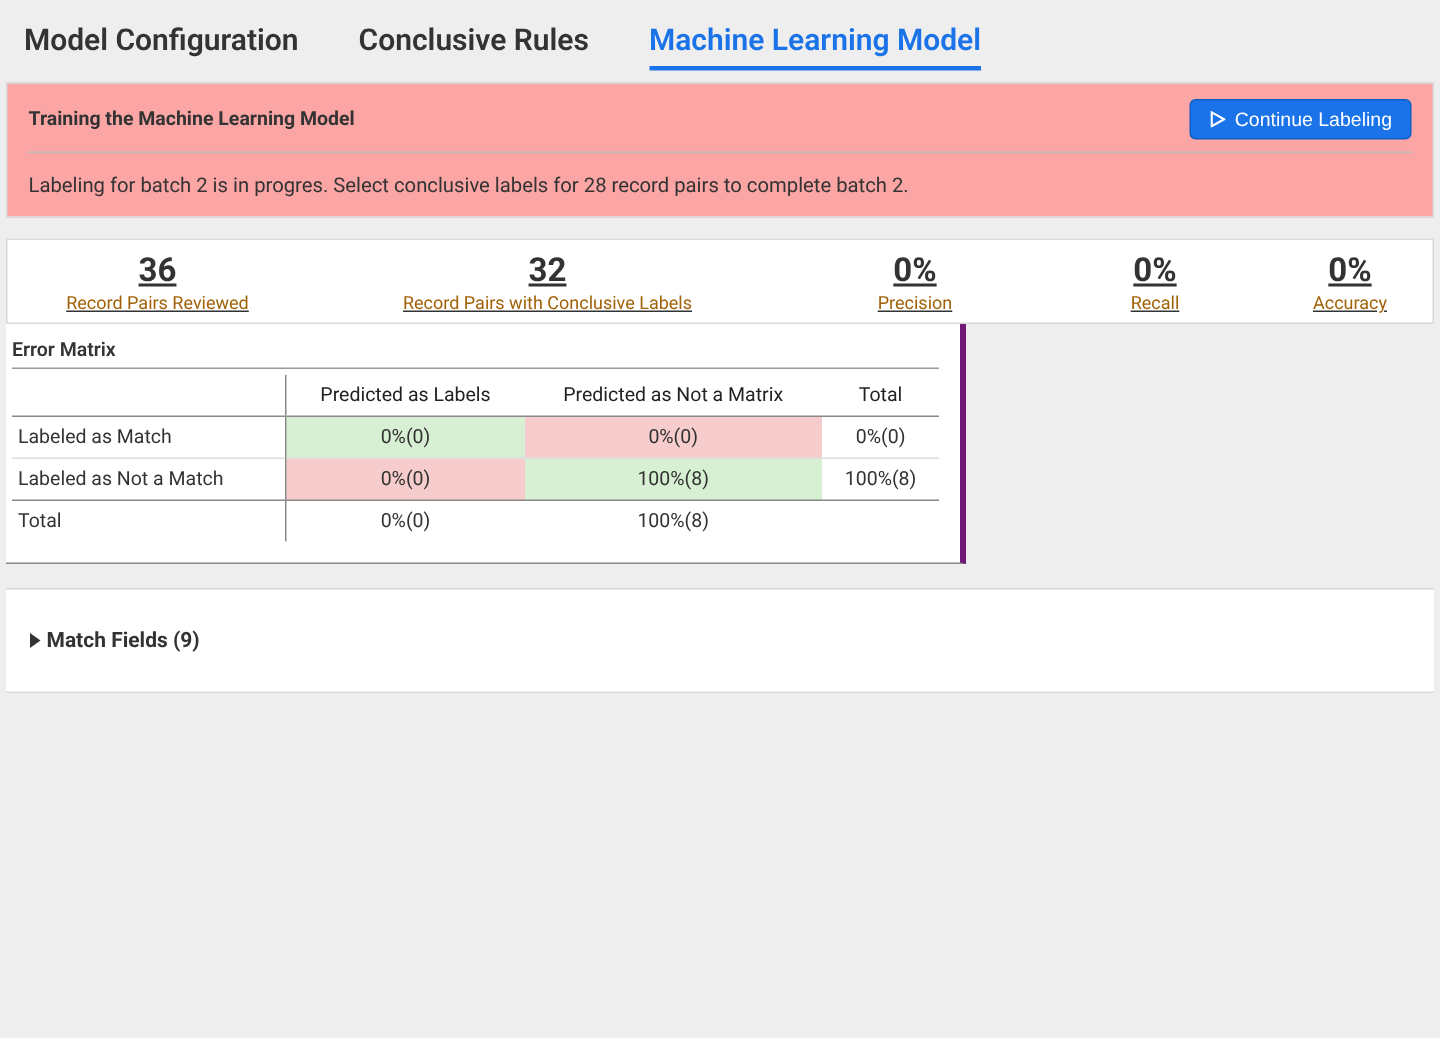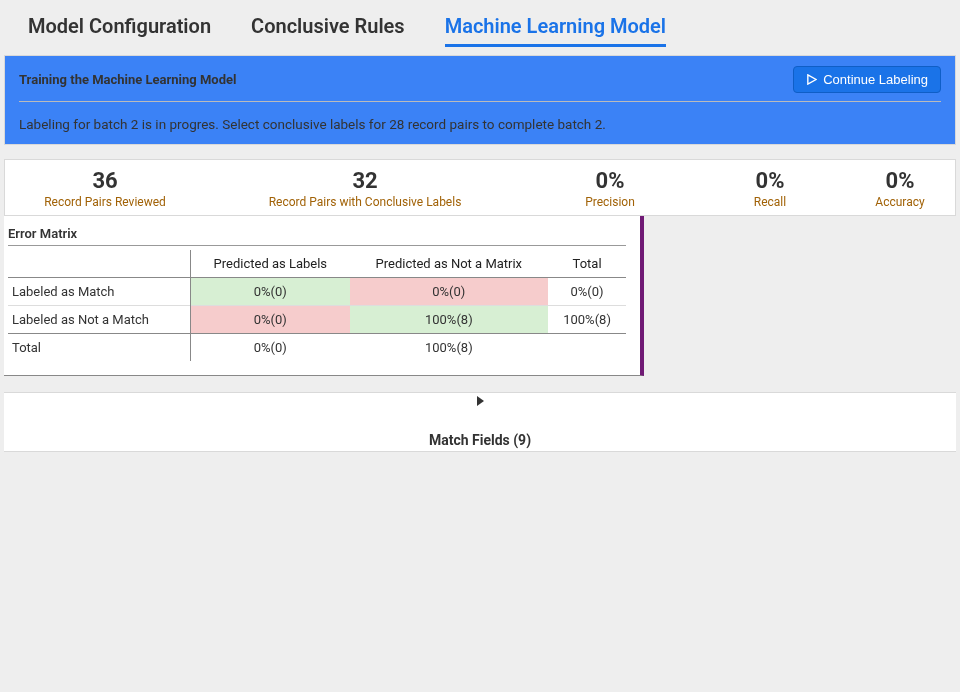--- a/index.html
+++ b/index.html
@@ -1,53 +1,53 @@
 <!DOCTYPE html>
 <html><head>
 <meta charset="utf-8">
 <style>
   * { box-sizing: border-box; margin: 0; padding: 0; }
   html, body { width: 960px; height: 692px; font-family: -apple-system, "Segoe UI", Roboto, Arial, sans-serif; background: #eeeeee; color: #333; overflow: hidden; }
   .frame { width: 960px; height: 692px; background: #eeeeee; position: relative; }
 
   
-  .tabs { display: flex; gap: 40px; padding: 14px 24px 0 28px; align-items: flex-end; }
+  .tabs { display: flex; gap: 40px; padding: 14px 24px 0 16px; align-items: flex-end; }
   .tab { font-size: 20px; font-weight: 600; color: #333; padding-bottom: 6px; border-bottom: 3px solid transparent; cursor: pointer; }
   .tab.active { color: #1a73e8; border-bottom-color: #1a73e8; }
 
   
-  .panel { background: #3b82f6; margin: 8px 4px 14px 4px; border: 1px solid #d9d9d9; }
+  .panel { background: #fca5a5; margin: 8px 4px 14px 4px; border: 1px solid #d9d9d9; }
   .panel-header { display: flex; align-items: center; justify-content: space-between; padding: 10px 14px 4px 14px; }
   .panel-title { font-size: 13px; font-weight: 700; color: #333; }
   .panel-divider { height: 1px; background: #bbb; margin: 4px 14px 0 14px; }
   .panel-body { padding: 14px 14px 12px 14px; font-size: 13.5px; color: #333; }
   .btn-primary { background: #1a73e8; color: #fff; border: 1px solid #0f5ec7; border-radius: 4px; padding: 5px 12px; font-size: 13px; display: inline-flex; align-items: center; gap: 6px; cursor: pointer; }
   .btn-primary svg { width: 11px; height: 11px; fill: none; stroke: #fff; stroke-width: 1.5; }
 
   
-  .stats { background: #fff; margin: 12px 4px 0 4px; border: 1px solid #d9d9d9; display: flex; padding: 8px 0 6px 0; }
+  .stats { background: #fff; margin: 12px 4px 0 4px; border: 1px solid #d9d9d9; display: flex; padding: 8px 0 6px 0; text-decoration: underline; }
   .stat { text-align: center; }
   .stat-value { font-size: 22px; font-weight: 700; color: #333; }
   .stat-label { font-size: 12px; color: #a16207; margin-top: 2px; }
 
   
   .matrix-wrap { background: #fff; margin: 0 0 0 4px; width: 640px; border-right:4px solid #701a75; border-bottom:1px solid #888; padding: 10px 14px 14px 4px; }
   .matrix-title { font-size: 13px; font-weight: 600; color: #333; border-bottom:1px solid #999; padding-bottom:4px; margin-bottom:4px; }
   table.matrix { border-collapse: collapse; width: 100%; font-size: 13px; }
   table.matrix th, table.matrix td { padding: 6px 8px; text-align: center; font-weight: 400; }
   table.matrix thead th { color:#222; border-bottom:1px solid #888; font-weight:400; }
   table.matrix tbody td:first-child, table.matrix thead th:first-child { text-align: left; padding-left: 4px; }
   .rowdiv td { border-top: 1px solid #ddd; }
   .rule-col { border-left:1px solid #888; }
   .total-row td { border-top:1px solid #888; }
   .cell-green { background: #d7efd3; }
   .cell-red   { background: #f6cccc; }
 
   
-  .accordion { background: #fff; margin: 16px 4px 0 4px; padding: 3px 16px; font-size: 14px; font-weight: 700; display: flex; align-items: center; gap: 26px; border-top:1px solid #d9d9d9; border-bottom:1px solid #d9d9d9;flex-direction:column;}
+  .accordion { background: #fff; margin: 16px 4px 0 4px; padding: 26px 16px; font-size: 14px; font-weight: 700; display: flex; align-items: center; gap: 4px; border-top:1px solid #d9d9d9; border-bottom:1px solid #d9d9d9;}
   .accordion .caret { width: 0; height: 0; border-top: 5px solid transparent; border-bottom: 5px solid transparent; border-left: 7px solid #333; }
 </style>
 </head>
 <body>
 <div class="frame">
 
   <div class="tabs">
     <div class="tab">Model Configuration</div>
     <div class="tab">Conclusive Rules</div>
     <div class="tab active">Machine Learning Model</div>

